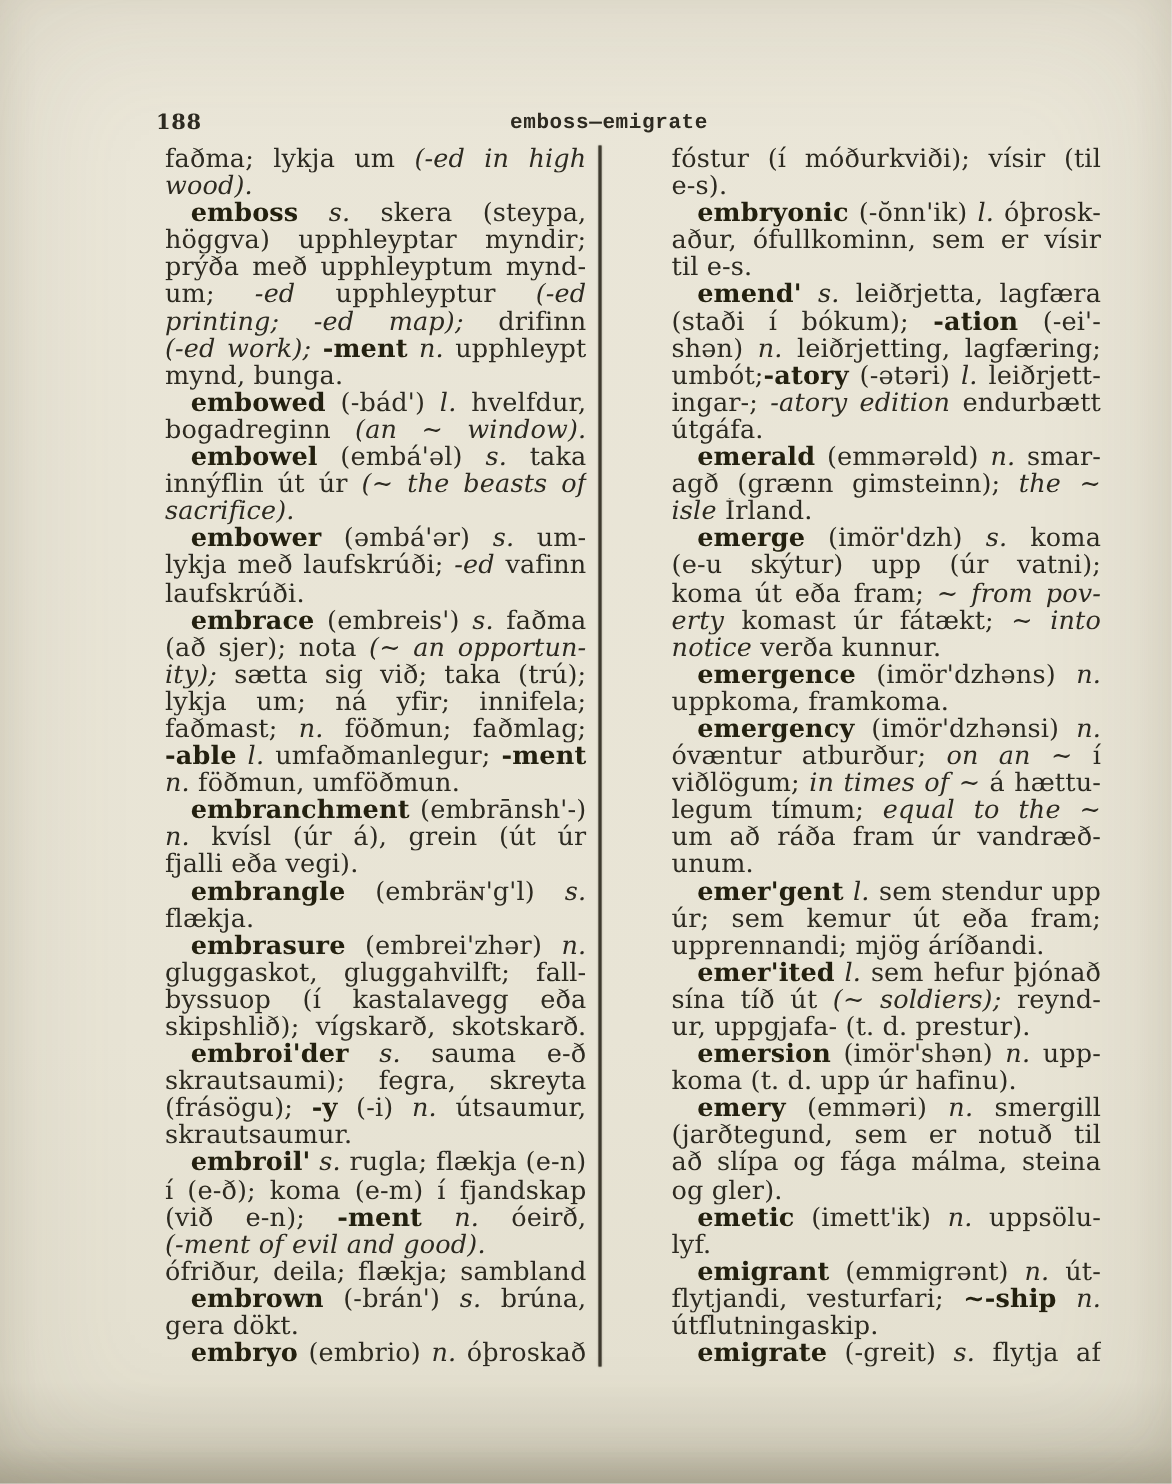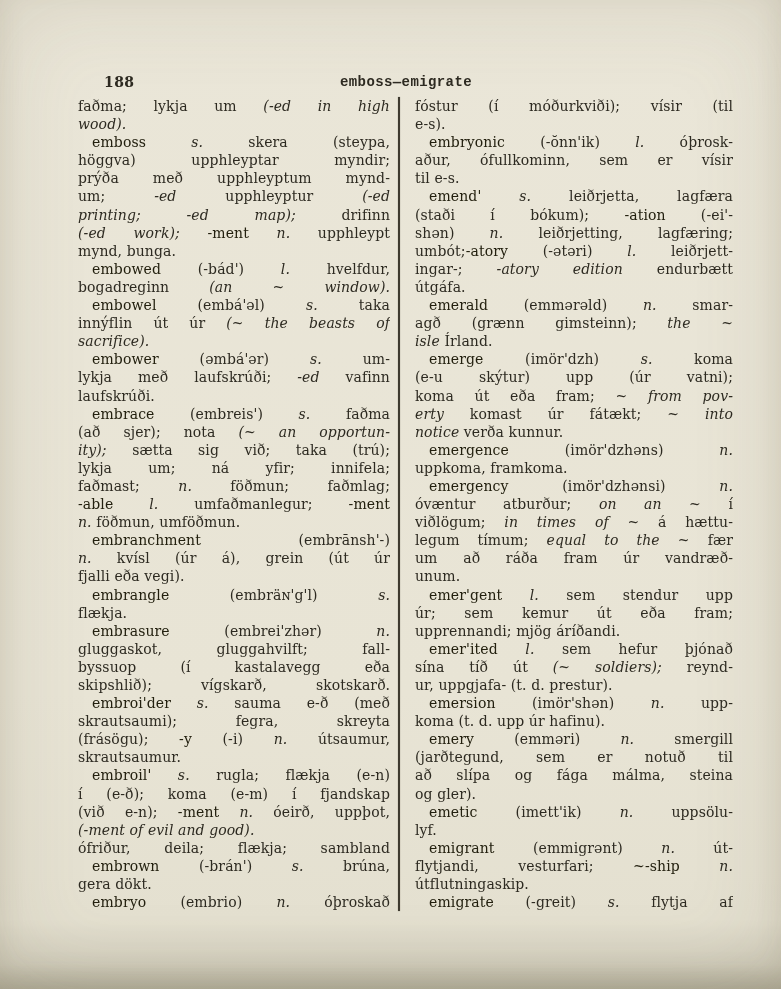--- a/index.html
+++ b/index.html
@@ -33,23 +33,24 @@
   .runhead {
     display: block; text-align: center; font-family: Liberation Mono, monospace;
   }
   .columns {
     position: absolute;
     top: 97px; left: 78px; width: 656px;
     display: flex;
     align-items: stretch;
   }
   .col {
-    font-size: 14px;
+    font-size: 17px;
     line-height: 18.1px;
     letter-spacing: 0.1px;
+    margin-left: 32px;
   }
   .col-left { width: 312px; }
   .col-right { width: 318px; }
   .divider {
     width: 2px;
     background: #3e3a2f;
     margin-left: 8px;
     margin-right: 15px;
     box-shadow: 0 0 1px rgba(62,58,47,0.8);
   }
@@ -58,21 +59,21 @@
     overflow: hidden;
     text-align: justify;
     text-align-last: justify;
     text-justify: inter-word;
     white-space: normal;
   }
   .line.last {
     text-align: right;
     text-align-last: left;
   }
-  .line b { font-weight: normal; color: #23200f; }
+  .line b { font-weight: bold; color: #23200f; }
   .line i { font-style: italic; }
 </style>
 </head>
 <body>
 
 <div class="page">
 
   <div class="header">
     <span class="pagenum">188</span>
     <span class="runhead">emboss—emigrate</span>

